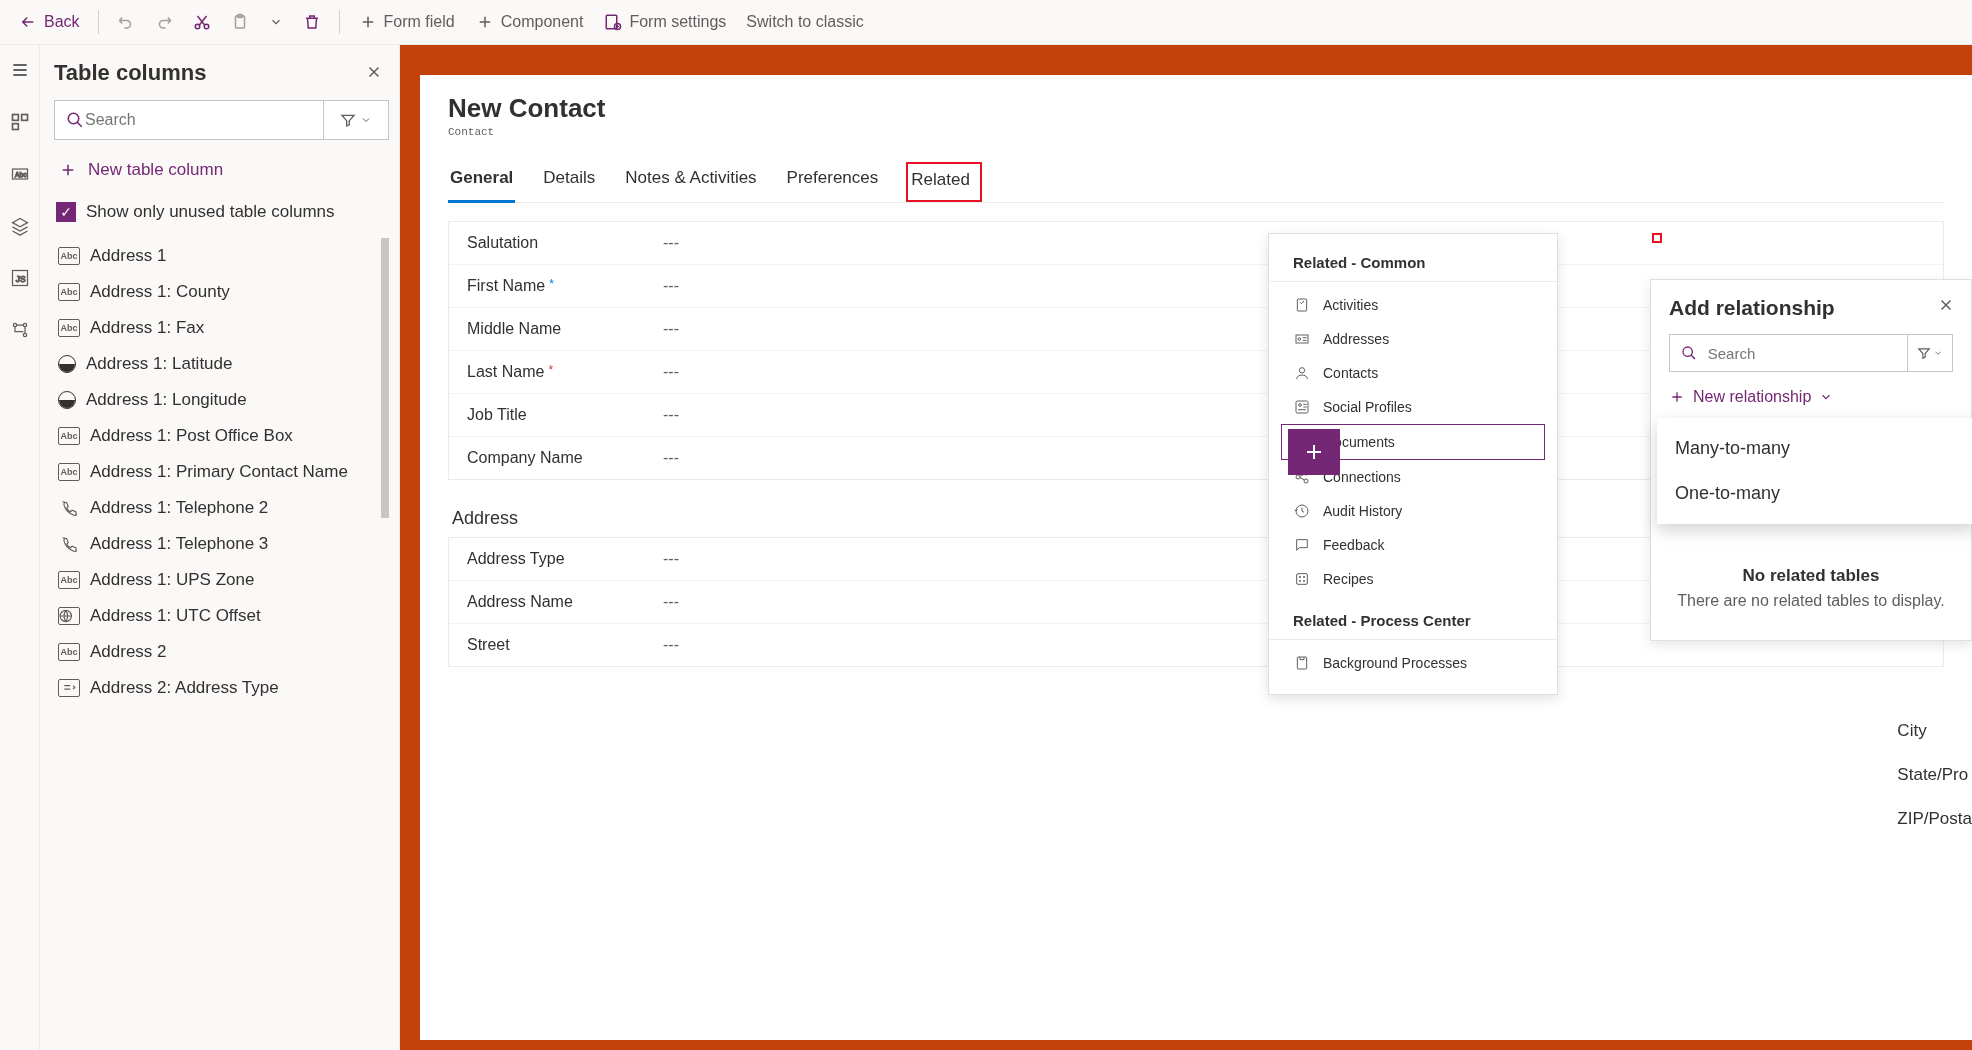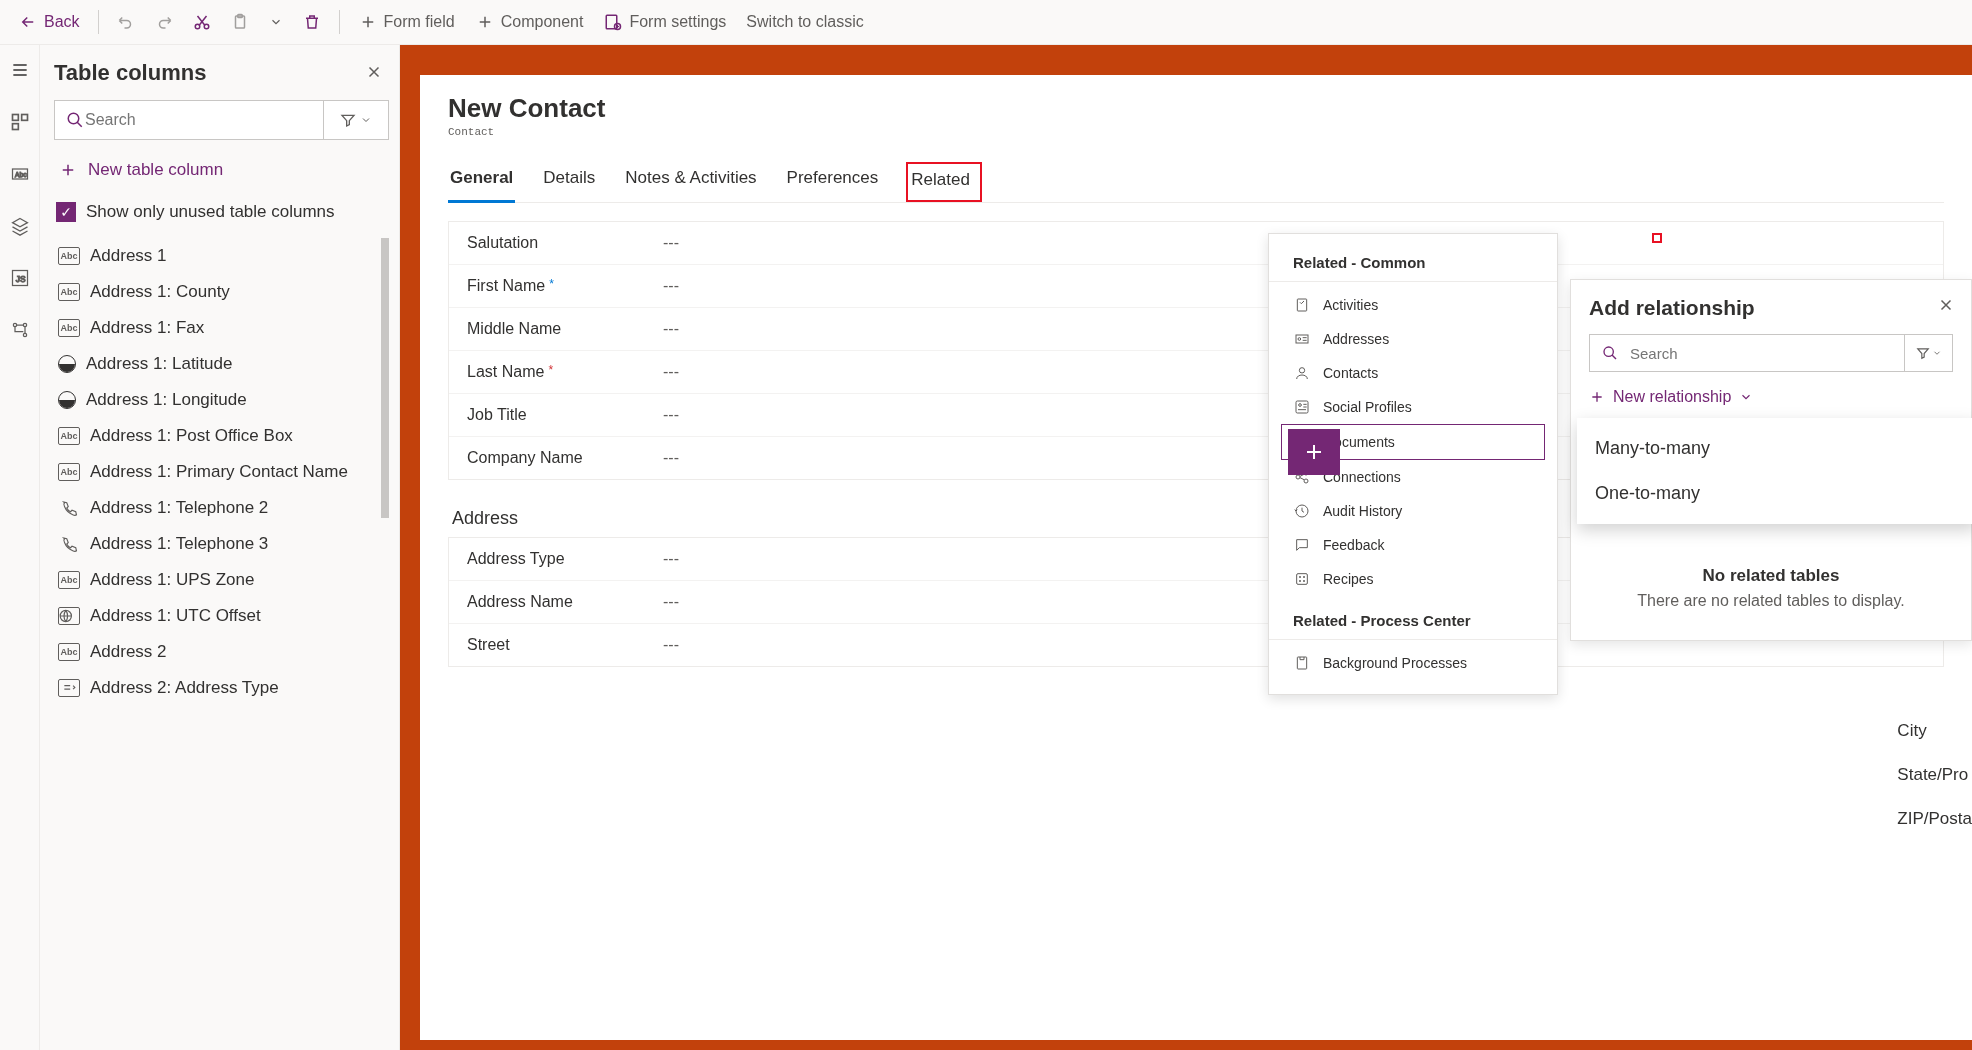--- a/index.html
+++ b/index.html
@@ -60,21 +60,21 @@
 .addr-right{position:absolute; right:0; top:646px; display:flex; flex-direction:column; gap:24px; font-size:17px;}
 
 
 .related-menu { position:absolute; top:188px; left:868px; width:290px; background:#fff; border:1px solid #e1dfdd; box-shadow:0 4px 12px rgba(0,0,0,0.12); padding:14px 0;}
 .related-menu .hdr { padding:6px 24px 10px 24px; font-weight:600; font-size:15px; color:#323130; border-bottom:1px solid #edebe9; margin-bottom:6px;}
 .related-menu .mi { display:flex; align-items:center; gap:12px; padding:8px 24px; font-size:14px; color:#323130; cursor:pointer;}
 .related-menu .mi.sel { border:1px solid #742774; margin:0 12px; padding:8px 12px;}
 .micon{width:18px;height:18px;display:inline-flex;align-items:center;justify-content:center;color:#605e5c;}
 
 
-.relpanel { position:absolute; top:234px; right:0; width:402px; background:#fff; border:1px solid #e1dfdd; box-shadow:0 4px 12px rgba(0,0,0,0.1); padding:16px 18px 30px 18px;}
+.relpanel { position:absolute; top:234px; right:0; width:322px; background:#fff; border:1px solid #e1dfdd; box-shadow:0 4px 12px rgba(0,0,0,0.1); padding:16px 18px 30px 18px;}
 .plusbtn{ position:absolute; top:194px; right:320px; width:52px; height:46px; background:#742774; color:#fff; display:flex; align-items:center; justify-content:center; font-size:26px;}
 .plusbtn-wrap{position:absolute; top:188px; right:310px; border:2px solid #e81123; padding:3px;}
 .relpanel h3{font-size:21px; font-weight:600; margin-bottom:14px;}
 .relpanel .close{position:absolute;top:16px;right:16px;cursor:pointer;color:#605e5c;font-size:18px;}
 .relpanel .sb{display:flex;border:1px solid #c8c6c4;height:38px;align-items:center;}
 .relpanel .sb .si{width:40px;display:flex;align-items:center;justify-content:center;color:#742774;}
 .relpanel .sb input{flex:1;border:none;outline:none;font-size:15px;}
 .relpanel .sb .fb{width:48px;border-left:1px solid #c8c6c4;height:100%;display:flex;align-items:center;justify-content:center;gap:2px;}
 .newrel{display:flex;align-items:center;gap:8px;color:#742774;font-size:16px;margin-top:16px;cursor:pointer;}
 .relmenu{position:absolute;top:138px;left:6px;right:-6px;background:#fff;box-shadow:0 6px 16px rgba(0,0,0,0.18);padding:8px 0;}

